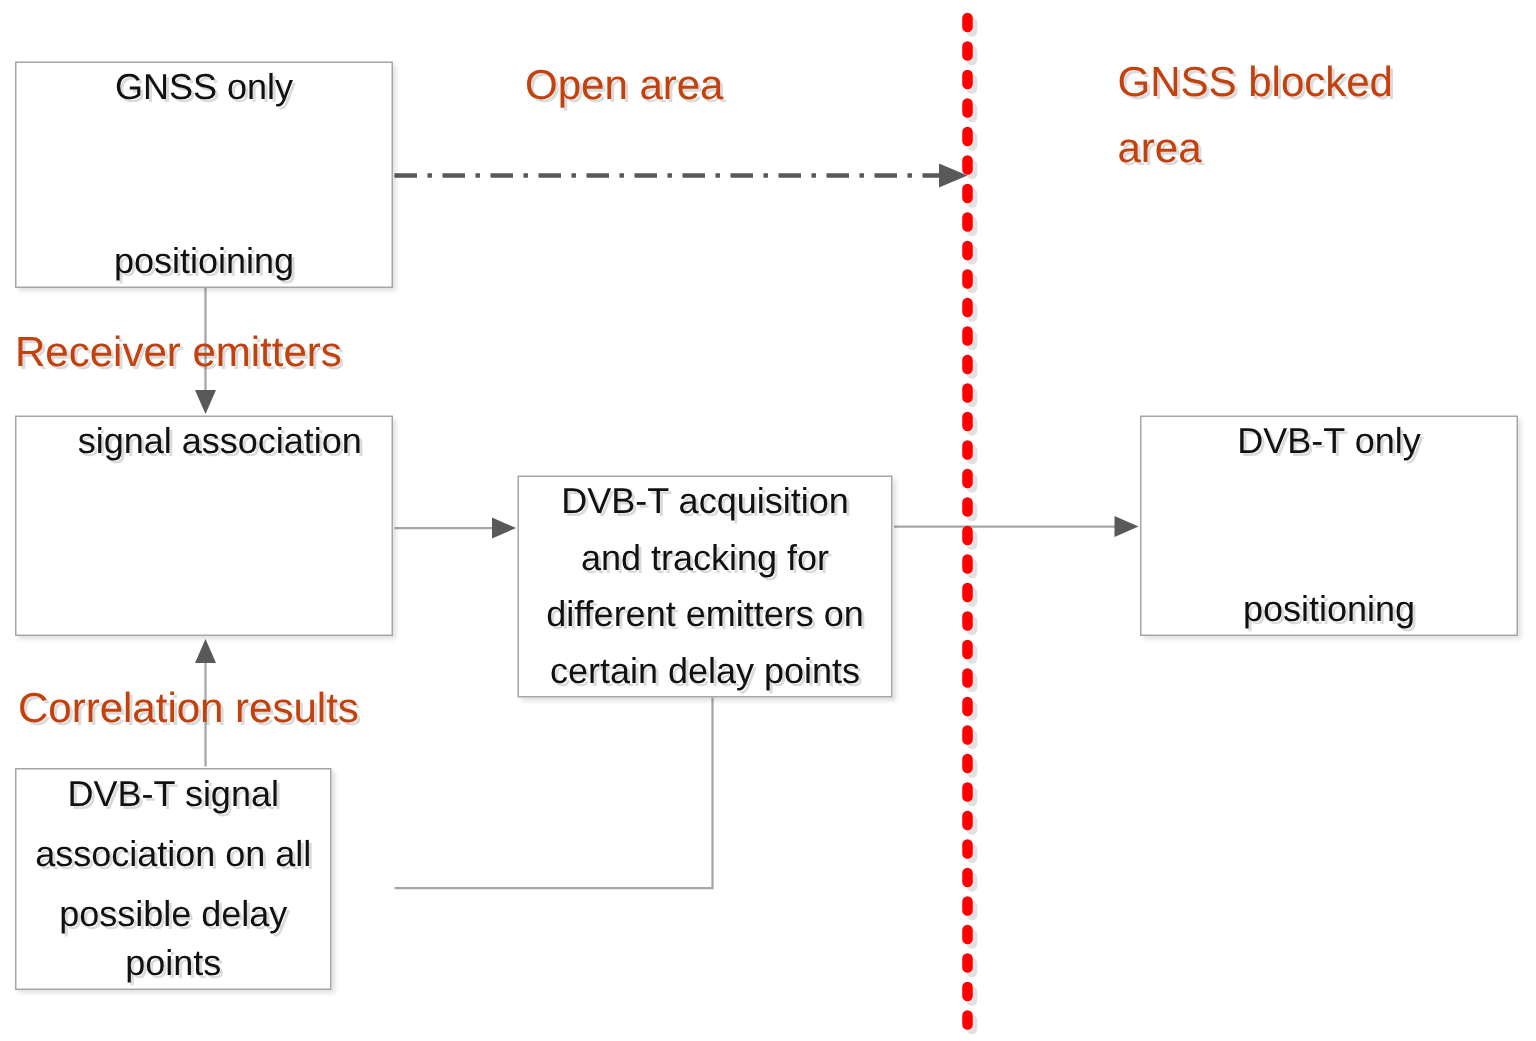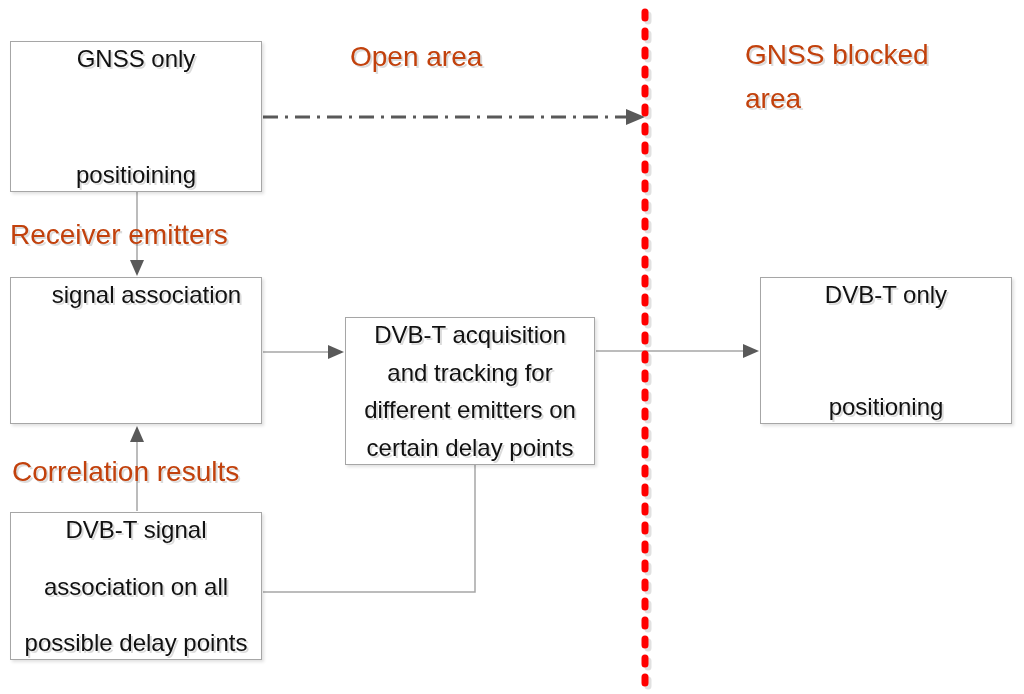--- a/index.html
+++ b/index.html
@@ -35,21 +35,21 @@
     text-align: center;
     color: #111111;
     font-size: 24px;
     line-height: 33px;
     text-shadow: 2px 2px 0 rgba(0,0,0,0.14);
   }
   .box-gnss-only    { left: 10px;  top: 41px;  width: 252px; height: 151px; }
   .box-signal-assoc { left: 10px;  top: 277px; width: 252px; height: 147px; padding-left: 21px; }
   .box-dvbt-acq     { left: 345px; top: 277px; width: 250px; height: 148px; margin-top: 40px; }
   .box-dvbt-only    { left: 760px; top: 277px; width: 252px; height: 147px; }
-  .box-dvbt-signal  { left: 10px;  top: 512px; width: 252px; height: 148px; }
+  .box-dvbt-signal  { left: 10px;  top: 512px; width: 211px; height: 148px; }
 
   .label {
     position: absolute;
     z-index: 1;
     color: #c2410c;
     font-size: 28px;
     line-height: 38px;
     text-align: left;
     text-shadow: 2px 2px 0 rgba(0,0,0,0.14);
   }

